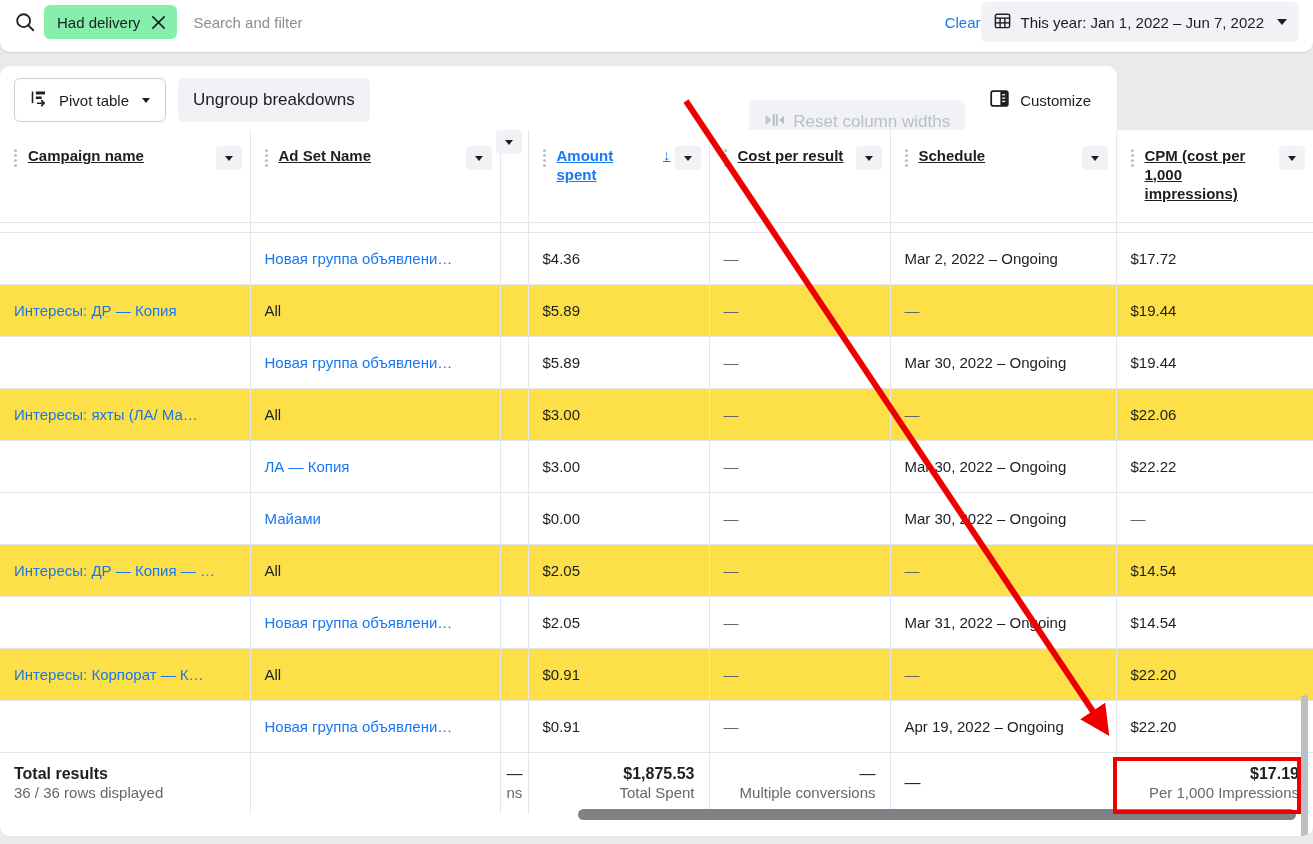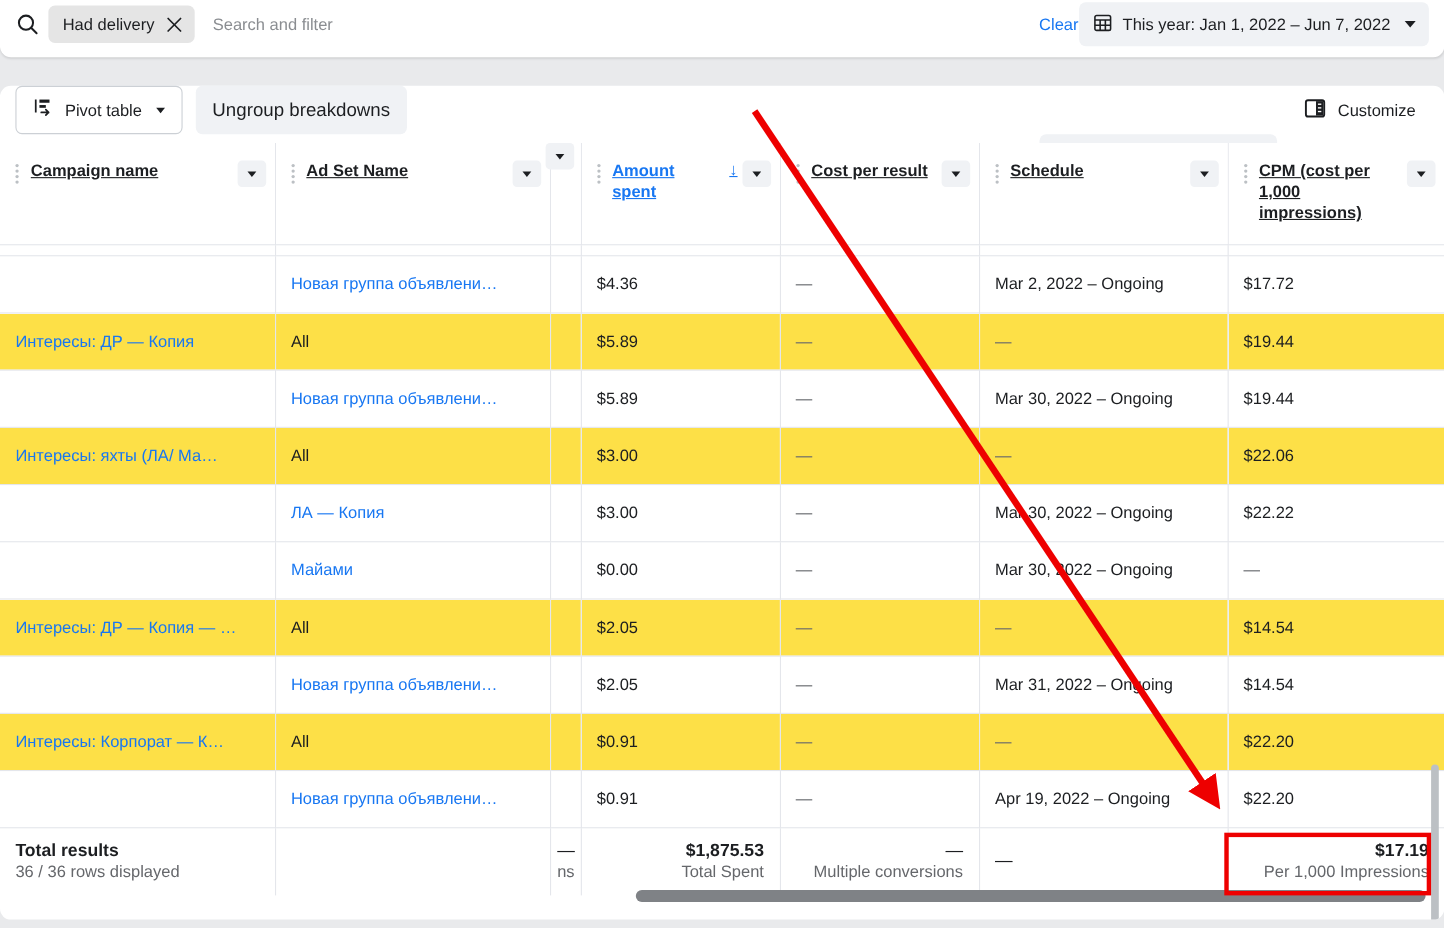--- a/index.html
+++ b/index.html
@@ -18,21 +18,21 @@
     background: #fff;
     border-radius: 0 0 10px 10px;
     box-shadow: 0 1px 2px rgba(0,0,0,.10);
     display: flex; align-items: center;
     padding: 0 14px 0 12px;
   }
   .mag { width: 26px; height: 26px; flex: 0 0 26px; margin-right: 6px;
          display: flex; align-items: center; justify-content: center; }
   .chip {
     display: flex; align-items: center; gap: 10px;
-    background: #e5e5e5; border-radius: 6px;
+    background: #86efac; border-radius: 6px;
     height: 34px; padding: 0 10px 0 13px;
     font-size: 15px; color: #1c1e21;
   }
   .chip .x { width: 17px; height: 17px; cursor: pointer; }
   .search-input {
     border: 0; outline: 0; background: transparent;
     font-family: "Liberation Sans", sans-serif;
     font-size: 15px; color: #1c1e21;
     margin-left: 16px; width: 380px;
   }
@@ -43,25 +43,25 @@
   }
   .daterange {
     display: flex; align-items: center; gap: 9px;
     background: #f0f2f5; border-radius: 6px;
     height: 40px; padding: 0 12px;
     font-size: 15px; color: #1c1e21; cursor: pointer;
   }
 
   
   .toolbar {
-    position: absolute; left: 0; top: 78px;
-    width: 1313px; height: 68px;
+    position: absolute; left: 0; top: 66px;
+    width: 1117px; height: 68px;
     background: #fff;
     border-radius: 10px 10px 0 0;
-    display: flex; padding: 0 14px;
+    display: flex; align-items: center; padding: 0 14px;
   }
   .btn-outline {
     display: flex; align-items: center; gap: 9px;
     border: 1px solid #ccd0d5; border-radius: 6px;
     height: 44px; padding: 0 15px;
     font-size: 15px; color: #1c1e21; background: #fff; cursor: pointer;
     font-family: "Liberation Sans", sans-serif;
   }
   .btn-grey {
     display: flex; align-items: center; gap: 9px;

